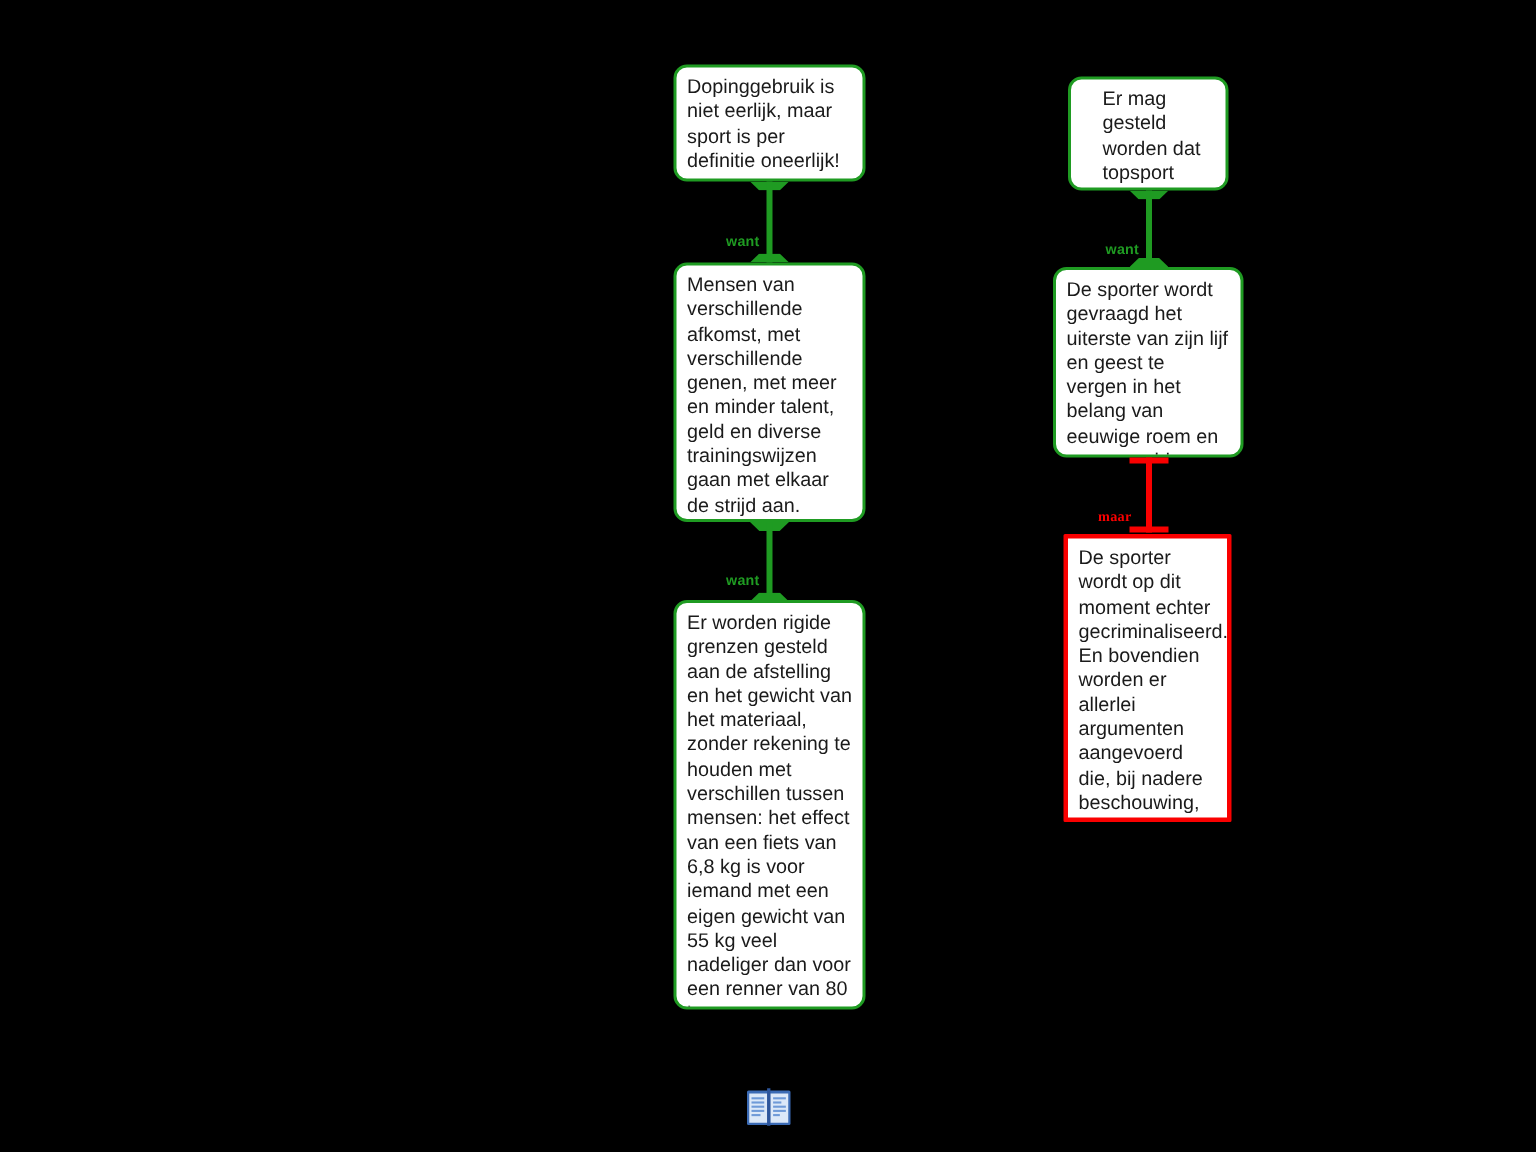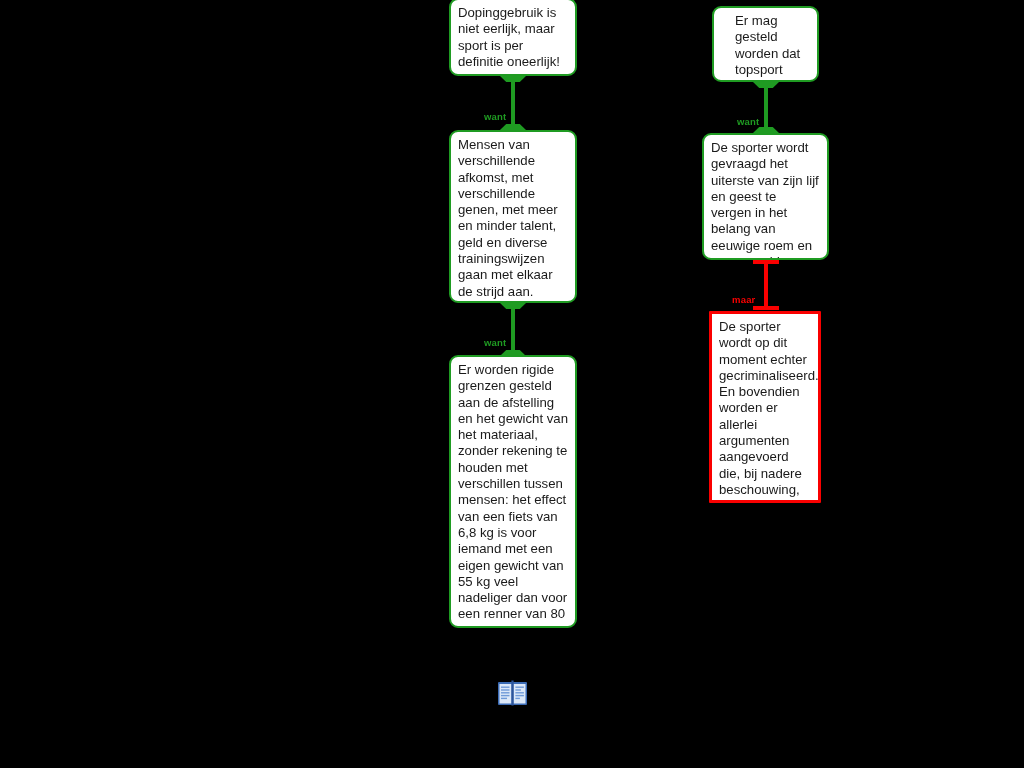--- a/index.html
+++ b/index.html
@@ -12,20 +12,21 @@
     height: 768px;
     position: relative;
     overflow: hidden;
     font-family: "Liberation Sans", sans-serif;
   }
   .canvas {
     position: absolute;
     inset: 0;
     width: 1024px;
     height: 560px;
+    margin-top: 45px;
   }
 
   
   .box {
     position: absolute;
     background: #ffffff;
     box-sizing: border-box;
     color: #1a1a1a;
     font-size: 13.2px;
     line-height: 16.3px;
@@ -76,21 +77,21 @@
 
   .conn-label {
     position: absolute;
     font-size: 9.5px;
     line-height: 10px;
     font-weight: bold;
     letter-spacing: 0.2px;
     white-space: nowrap;
   }
   .conn-label.green { color: #1f9b22; text-align: right; }
-  .conn-label.red { color: #fa0000; }
+  .conn-label.red { color: #fa0000; font-family: Liberation Serif, serif; }
 
   
   .book-icon {
     position: absolute;
     left: 497px;
     top: 679px;
     width: 31px;
     height: 29px;
   }
 </style>

